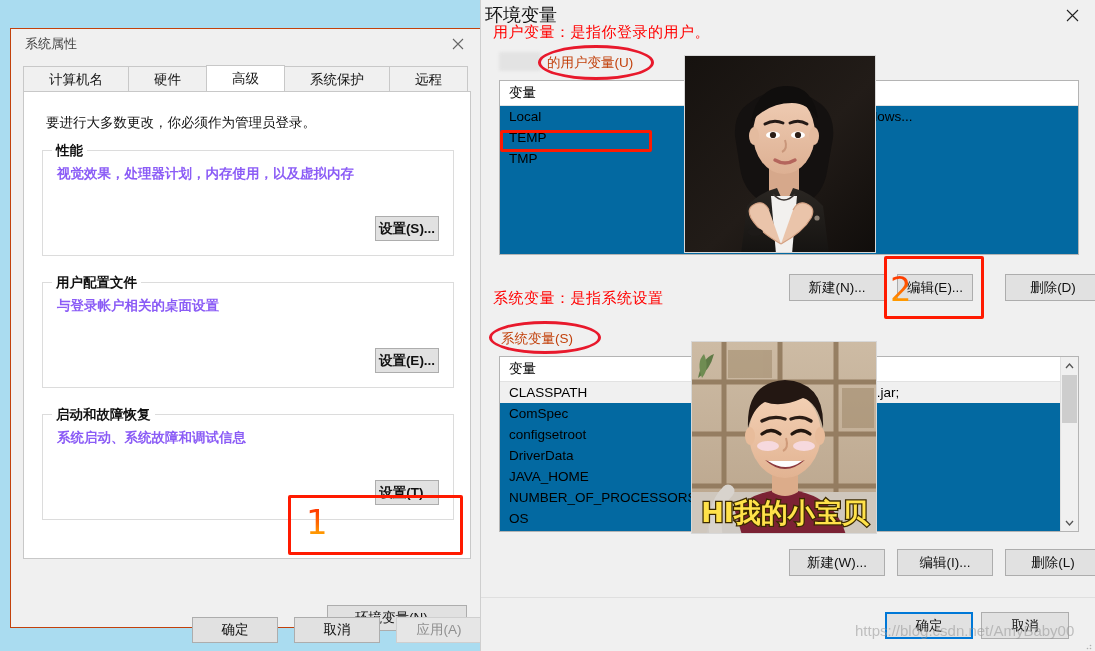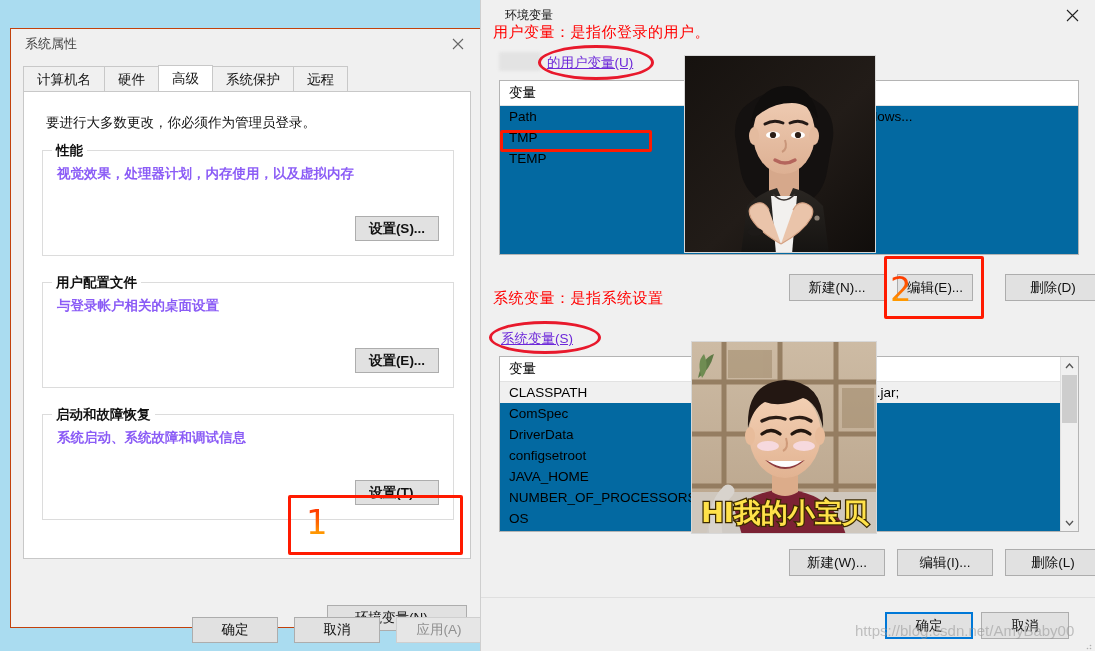--- a/index.html
+++ b/index.html
@@ -14,40 +14,40 @@
   
   .win{position:absolute;background:#f0f0f0;border:1px solid #9e9e9e;box-sizing:border-box;}
   .win-title{height:30px;line-height:30px;padding-left:14px;font-size:13px;color:#444;}
   .win-close{position:absolute;top:0;right:0;width:46px;height:30px;
     display:flex;align-items:center;justify-content:center;color:#666;font-size:15px;}
   .win-close svg{display:block;}
 
   
   #sysprops{left:10px;top:28px;width:472px;height:600px;background:#f0f0f0;border:1px solid #c2410c;}
   .tabstrip{position:absolute;left:12px;top:37px;width:448px;height:26px;}
-  .tab{float:left;height:25px;line-height:25px;padding:0 13px;border:1px solid #c8c8c8;
+  .tab{float:left;height:25px;line-height:25px;padding:0 25px;border:1px solid #c8c8c8;
        border-bottom:none;background:#f0f0f0;box-sizing:border-box;font-size:13.5px;color:#111;
        margin-right:-1px;position:relative;}
   .tab.active{background:#fff;height:26px;line-height:26px;top:-1px;border-color:#c8c8c8;z-index:3;}
   .tabpage{position:absolute;left:12px;top:62px;width:448px;height:468px;background:#fff;border:1px solid #c8c8c8;box-sizing:border-box;}
   .intro{position:absolute;left:22px;top:22px;font-size:13.5px;color:#111;}
   .group{position:absolute;left:18px;width:412px;border:1px solid #dcdcdc;box-sizing:border-box;font-weight:bold;}
   .group .legend{position:absolute;left:9px;top:-9px;background:#fff;padding:0 4px;font-size:13.5px;color:#111;}
   .group .desc{position:absolute;left:14px;top:14px;font-size:13.5px;color:#8b5cf6;}
   .btn{background:#e1e1e1;border:1px solid #adadad;box-sizing:border-box;font-size:13.5px;color:#111;
        display:flex;align-items:center;justify-content:center;font-family:"Liberation Sans",sans-serif;}
   .btn.disabled{color:#909090;background:#e6e6e6;border-color:#cfcfcf;}
   .btn.default{border:2px solid #0078d7;background:#e1e1e1;}
-  .gbtn{position:absolute;width:84px;height:25px;}
+  .gbtn{position:absolute;width:64px;height:25px;}
 
   
   #envvars{left:480px;top:0;width:615px;height:651px;background:#f0f0f0;border:none;border-left:1px solid #cfcfcf;}
-  .ev-title{height:30px;line-height:30px;padding-left:24px;font-size:12px;color:#111;}
+  .ev-title{height:30px;line-height:30px;padding-left:4px;font-size:18px;color:#111;}
   .note{position:absolute;color:#ff0000;font-size:15px;letter-spacing:.5px;font-family:"DejaVu Sans",sans-serif;}
-  .fieldlabel{position:absolute;font-size:13.5px;color:#6d28d9;text-decoration:underline;}
+  .fieldlabel{position:absolute;font-size:13.5px;color:#c2410c;}
 
   .listbox{position:absolute;background:#0369a1;border:1px solid #b4b4b4;box-sizing:border-box;overflow:hidden;}
   .lhead{display:flex;height:24px;border-bottom:1px solid #e2e2e2;background:#fff;align-items:center;}
   .lhead .c1{width:212px;padding-left:9px;box-sizing:border-box;font-size:13.5px;}
   .lhead .c2{flex:1;padding-left:4px;box-sizing:border-box;font-size:13.5px;}
   .lrow{display:flex;height:21px;align-items:center;font-size:13.5px;}
   .lrow .c1{width:212px;padding-left:9px;box-sizing:border-box;white-space:nowrap;overflow:hidden;}
   .lrow .c2{flex:1;padding-left:4px;box-sizing:border-box;white-space:nowrap;overflow:hidden;}
   .lrow.sel{background:#0078d7;color:#fff;outline:1px dotted #7fbdee;outline-offset:-1px;}
   .lrow.softsel{background:#f0f0f0;}
@@ -146,29 +146,29 @@
     <span>的用户变量(U)</span>
   </div>
   <div class="rell" style="left:57px;top:45px;width:116px;height:35px;"></div>
 
   <div class="listbox" style="left:18px;top:80px;width:580px;height:175px;">
     <div class="lhead">
       <div class="c1">变量</div>
       <div class="c2">值</div>
     </div>
     <div class="lrow">
-      <div class="c1">Path</div>
+      <div class="c1">Local</div>
       <div class="c2">D:...a\Local\Microsoft\Windows...</div>
     </div>
     <div class="lrow">
+      <div class="c1">TEMP</div>
+      <div class="c2">C...mp</div>
+    </div>
+    <div class="lrow">
       <div class="c1">TMP</div>
-      <div class="c2">C...mp</div>
-    </div>
-    <div class="lrow">
-      <div class="c1">TEMP</div>
       <div class="c2">C...mp</div>
     </div>
   </div>
 
   <div class="btn" style="position:absolute;left:308px;top:274px;width:96px;height:27px;">新建(N)...</div>
   <div class="btn" style="position:absolute;left:416px;top:274px;width:76px;height:27px;">编辑(E)...</div>
   <div class="btn" style="position:absolute;left:524px;top:274px;width:96px;height:27px;">删除(D)</div>
 
   <div class="note" style="left:12px;top:289px;">系统变量：是指系统设置</div>
 
@@ -182,26 +182,26 @@
     </div>
     <div class="lrow softsel">
       <div class="c1">CLASSPATH</div>
       <div class="c2">.;%JAVA_HOME%\lib\tools.jar;</div>
     </div>
     <div class="lrow">
       <div class="c1">ComSpec</div>
       <div class="c2">C</div>
     </div>
     <div class="lrow">
+      <div class="c1">configsetroot</div>
+      <div class="c2">C</div>
+    </div>
+    <div class="lrow">
       <div class="c1">DriverData</div>
       <div class="c2">C...verData</div>
-    </div>
-    <div class="lrow">
-      <div class="c1">configsetroot</div>
-      <div class="c2">C</div>
     </div>
     <div class="lrow">
       <div class="c1">JAVA_HOME</div>
       <div class="c2">D</div>
     </div>
     <div class="lrow">
       <div class="c1">NUMBER_OF_PROCESSORS</div>
       <div class="c2">4</div>
     </div>
     <div class="lrow">

